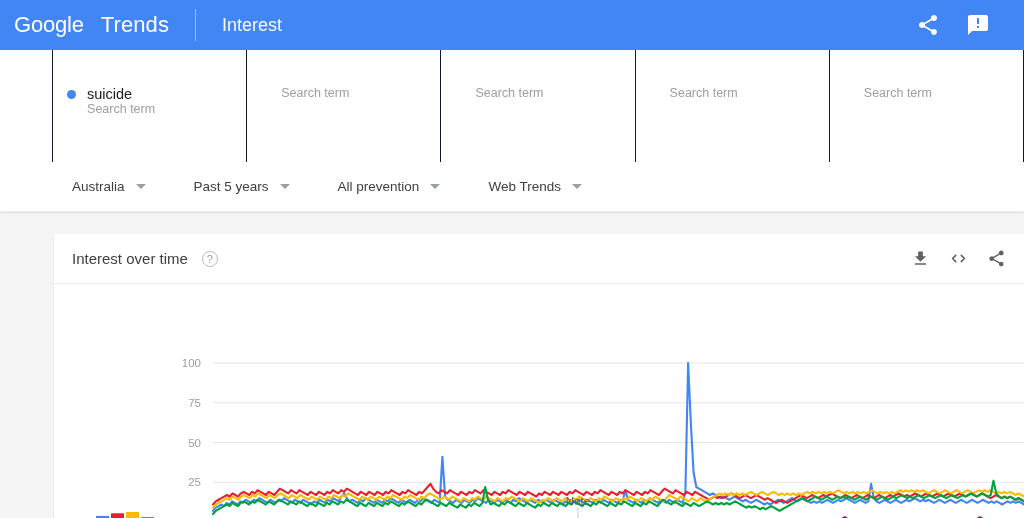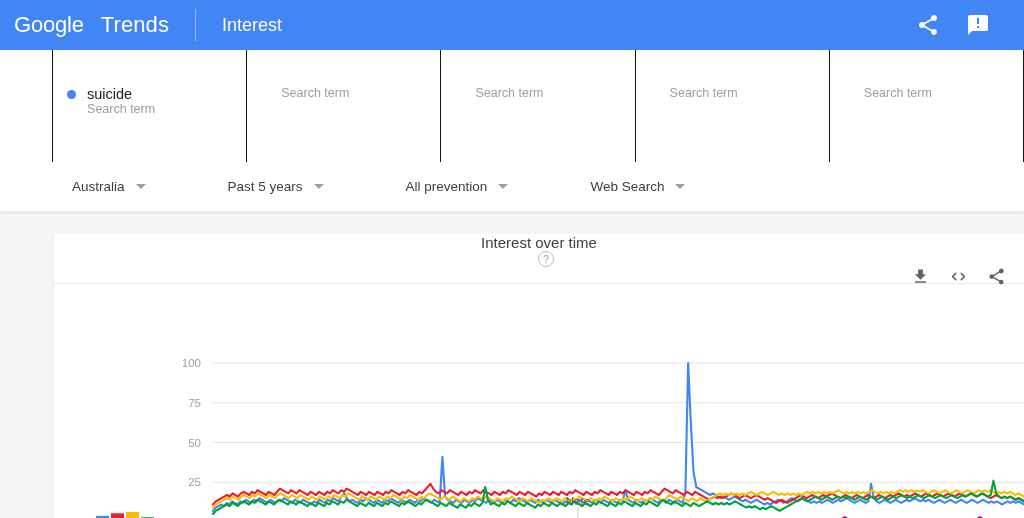--- a/index.html
+++ b/index.html
@@ -76,21 +76,20 @@
     background: #fff;
     display: flex; align-items: center;
     box-shadow: 0 1px 2px rgba(0,0,0,.10);
     border-bottom: 1px solid #ececec;
   }
   .filter {
     display: flex; align-items: center;
     font-size: 13.5px; color: #3c4043;
     cursor: pointer;
     margin-right: 48px;
-    margin-left: 34px;
   }
   .filter:first-child { margin-left: 72px; }
   .caret {
     margin-left: 11px;
     width: 0; height: 0;
     border-left: 5px solid transparent;
     border-right: 5px solid transparent;
     border-top: 5px solid #9aa0a6;
   }
 
@@ -99,21 +98,20 @@
     position: absolute; left: 54px; top: 234px;
     width: 970px; height: 290px;
     background: #fff;
     box-shadow: 0 1px 2px rgba(0,0,0,.10);
   }
   .card-head {
     height: 50px;
     display: flex; align-items: center;
     border-bottom: 1px solid #ebebeb;
     padding: 0 18px 0 18px;
-    flex-direction: column;
   }
   .card-title { font-size: 15px; color: #3c4043; }
   .help-icon {
     width: 16px; height: 16px; border-radius: 50%;
     border: 1px solid #bdbdbd; color: #9aa0a6;
     font-size: 11px; line-height: 14px; text-align: center;
     margin-left: 14px; cursor: pointer;
   }
   .card-actions { margin-left: auto; display: flex; align-items: center; gap: 19px; }
   .cicon { width: 19px; height: 19px; cursor: pointer; display:block; }
@@ -188,21 +186,21 @@
     </div>
     <div class="filter">
       <span>Past 5 years</span>
       <span class="caret"></span>
     </div>
     <div class="filter">
       <span>All prevention</span>
       <span class="caret"></span>
     </div>
     <div class="filter">
-      <span>Web Search</span>
+      <span>Web Trends</span>
       <span class="caret"></span>
     </div>
   </div>
 
   <div class="card">
     <div class="card-head">
       <span class="card-title">Interest over time</span>
       <span class="help-icon">?</span>
       <div class="card-actions">
         <span>

